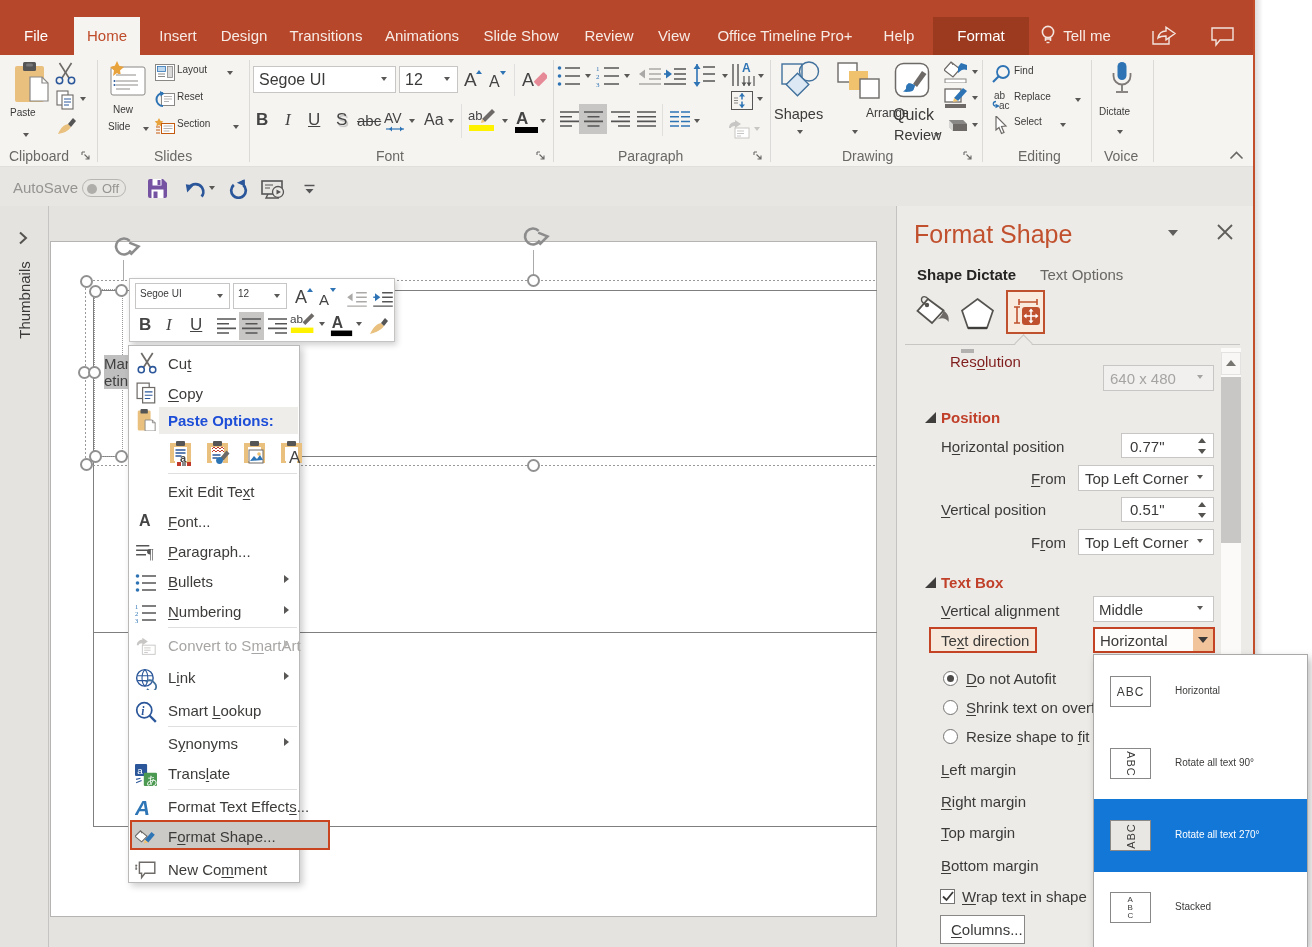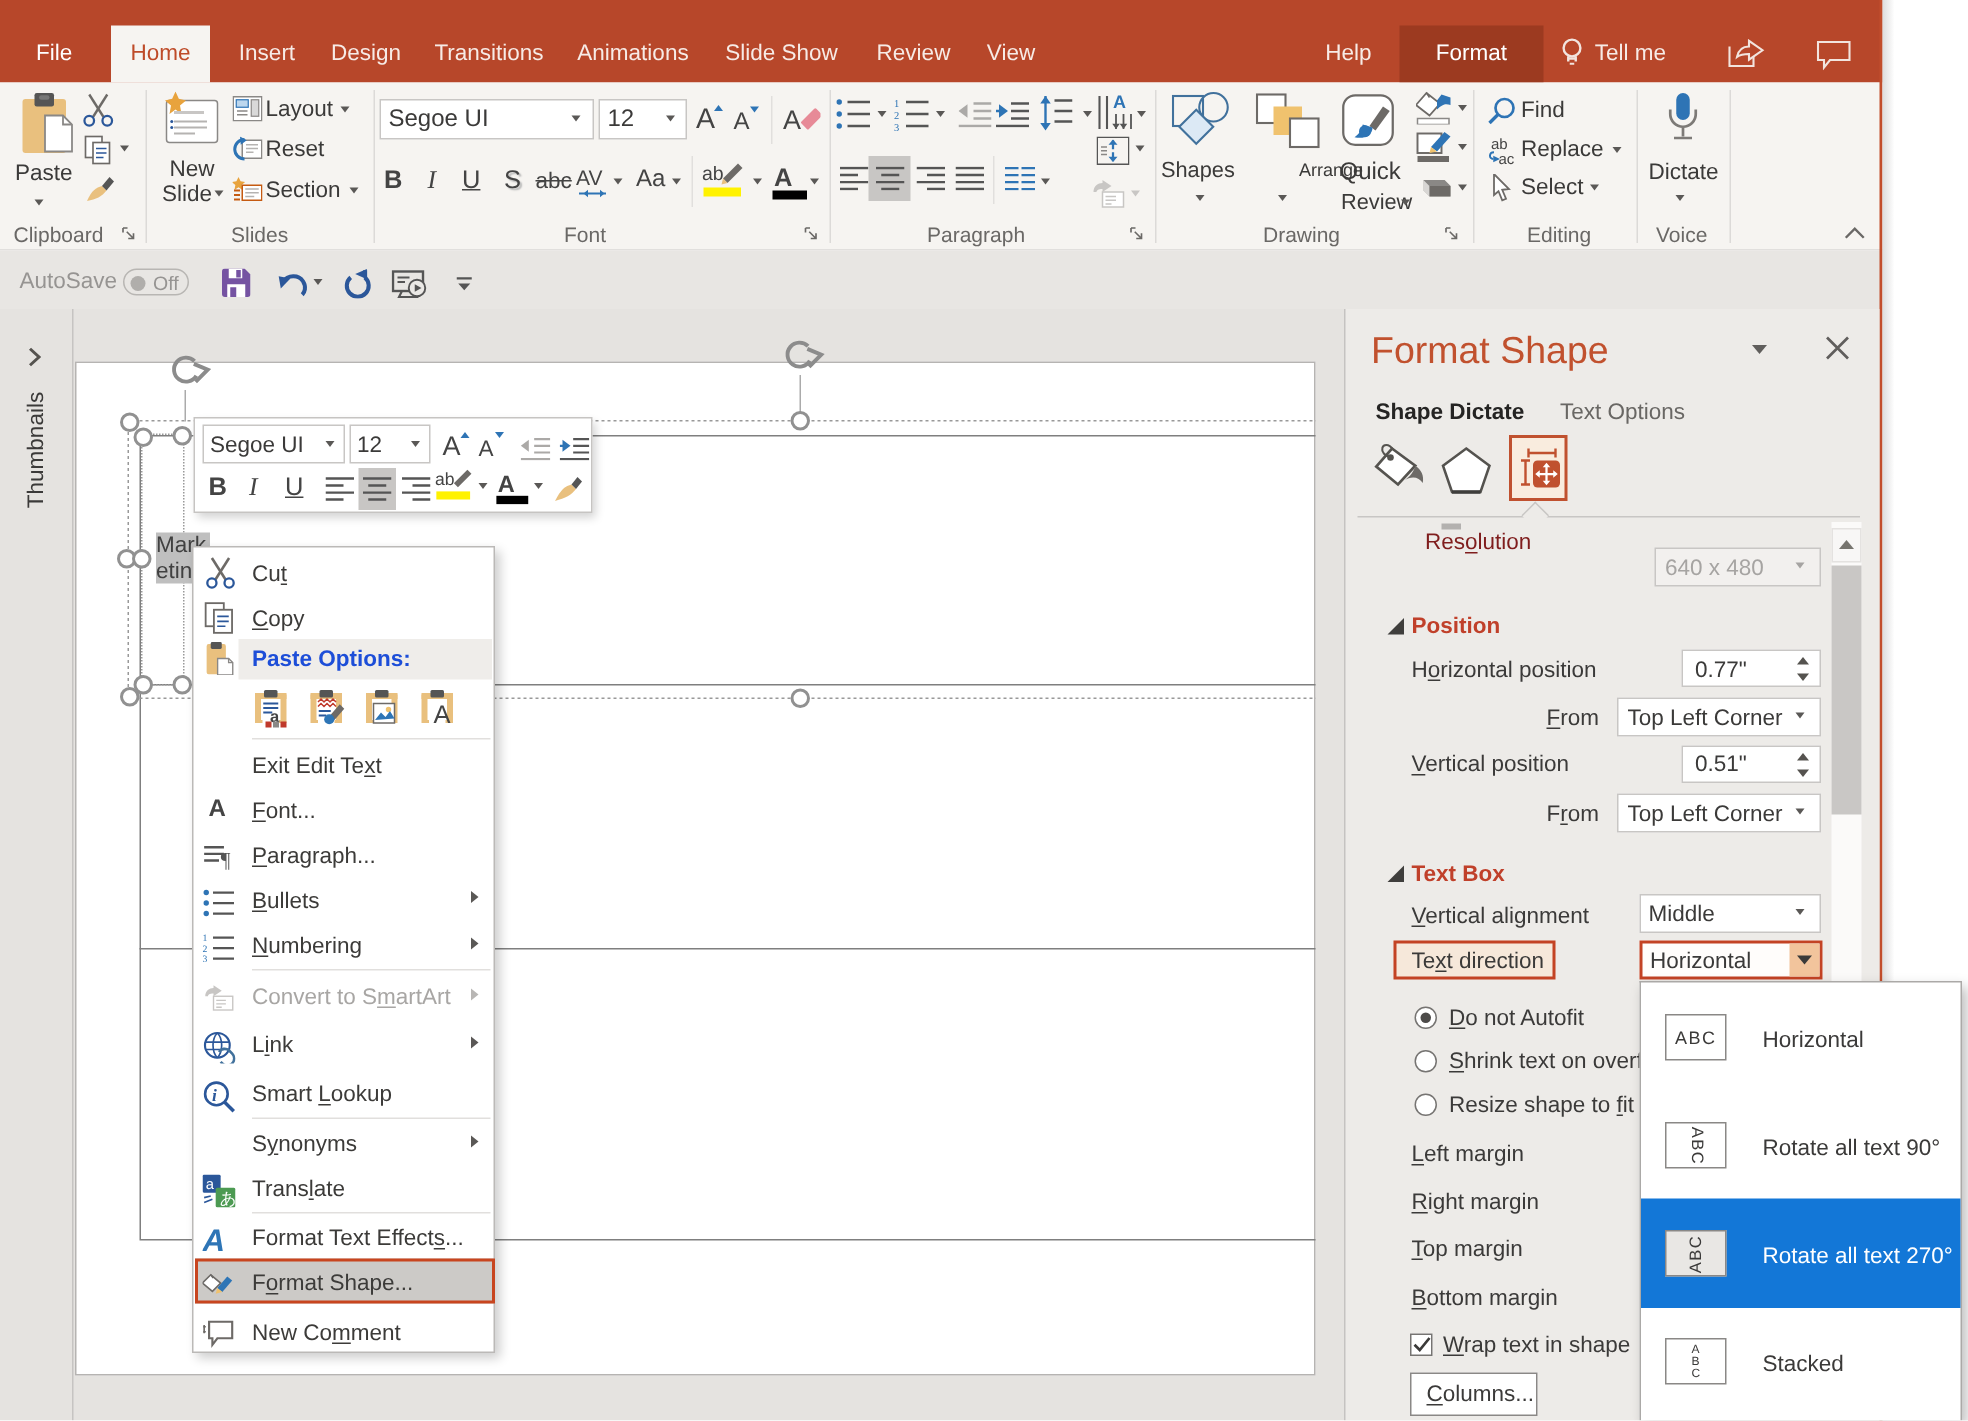--- a/index.html
+++ b/index.html
@@ -1,16 +1,16 @@
 <!DOCTYPE html>
 <html><head><meta charset="utf-8"><style>
 html,body{margin:0;padding:0;background:#fff}
 #root{position:relative;width:1312px;height:947px;font-family:"Liberation Sans",sans-serif;overflow:hidden;background:#fff}
 .ab{position:absolute}
-.lbl{position:absolute;font-size:15px;color:#3b3a39;white-space:nowrap}
+.lbl{position:absolute;font-size:10px;color:#3b3a39;white-space:nowrap}
 .gl{position:absolute;font-size:14px;color:#6a6866;white-space:nowrap}
 .tab{position:absolute;top:17px;height:38px;line-height:38px;font-size:15px;color:#f7ebe6;text-align:center}
 .sep{position:absolute;top:60px;height:102px;width:1px;background:#DCDAD8}
 .car{position:absolute;width:0;height:0;border-left:3.5px solid transparent;border-right:3.5px solid transparent;border-top:4.5px solid #5A5856}
 .combo{position:absolute;background:#fff;border:1px solid #C8C6C4;box-sizing:border-box}
 .mi{position:absolute;left:39px;font-size:15px;color:#3c3b39;white-space:nowrap}
 .msep{position:absolute;left:39px;right:2px;height:1px;background:#E1DFDD}
 .arr{position:absolute;right:10px;width:0;height:0;border-top:4.5px solid transparent;border-bottom:4.5px solid transparent;border-left:5px solid #5A5856}
 .ic{position:absolute;left:6px;width:22px;height:22px}
 .plbl{position:absolute;font-size:15px;color:#3b3a39;white-space:nowrap}
@@ -35,20 +35,21 @@
 <div class="ab" style="left:74px;top:17px;width:66px;height:38px;background:#F6F4F1"></div>
 <div class="tab" style="left:24px;width:22px;color:#fff">File</div>
 <div class="tab" style="left:86px;width:42px;color:#BE4B29">Home</div>
 <div class="tab" style="left:155px;width:46px">Insert</div>
 <div class="tab" style="left:219px;width:50px">Design</div>
 <div class="tab" style="left:289px;width:74px">Transitions</div>
 <div class="tab" style="left:384px;width:76px">Animations</div>
 <div class="tab" style="left:481px;width:80px">Slide Show</div>
 <div class="tab" style="left:584px;width:50px">Review</div>
 <div class="tab" style="left:656px;width:36px">View</div>
+<div class="tab" style="left:713px;width:144px">Office Timeline Pro+</div>
 <div class="tab" style="left:879px;width:40px">Help</div>
 <div class="tab" style="left:956px;width:50px;color:#fff">Format</div>
 <svg class="ab" style="left:1039px;top:24px" width="18" height="24" viewBox="0 0 18 24">
       <g fill="none" stroke="#F2E4DE" stroke-width="1.6">
         <circle cx="9" cy="8" r="5.6"></circle>
         <path d="M6.5 13.5 L6.5 17 M11.5 13.5 L11.5 17 M6.5 15 L11.5 15"></path>
         <path d="M7.5 18.5 h3" stroke-width="1.4"></path>
       </g>
     </svg>
 <div class="tab" style="left:1062px;width:50px">Tell me</div>
@@ -521,21 +522,21 @@
 <svg class="ab" style="left:330px;top:312px" width="24" height="26" viewBox="0 0 26 28">
       <text x="2" y="17" font-size="17" font-weight="bold" fill="#444">A</text>
       <rect x="1" y="20" width="23" height="6" fill="#000"></rect>
     </svg>
 <div class="car" style="left:356px;top:322px"></div>
 <svg class="ab" style="left:369px;top:314px" width="20" height="21" viewBox="0 0 20 21">
       <path d="M1 20 C5 12 8 10 12 9 L15 12 C12 16 8 18 1 20 Z" fill="#E9C07E"></path>
       <path d="M12 9 L15 12 L19 7 L16 4 Z" fill="#555"></path>
     </svg>
 
-<div class="ab" style="left:128px;top:364px;width:202px;height:538px;background:#fff;border:1px solid #BBB9B7;box-sizing:border-box;box-shadow:3px 3px 7px rgba(0,0,0,0.2)">
+<div class="ab" style="left:128px;top:345px;width:172px;height:538px;background:#fff;border:1px solid #BBB9B7;box-sizing:border-box;box-shadow:3px 3px 7px rgba(0,0,0,0.2)">
 <svg class="ic" style="top:6px;left:7px" width="17" height="19" viewBox="0 0 21 23">
         <g stroke="#6d6a67" stroke-width="1.8" fill="none">
           <path d="M4.5 1 L14 16"></path>
           <path d="M16.5 1 L7 16"></path>
         </g>
         <g stroke="#2B579A" stroke-width="1.6" fill="none">
           <circle cx="4.5" cy="18.5" r="3.2"></circle>
           <circle cx="16.5" cy="18.5" r="3.2"></circle>
         </g>
       </svg>

